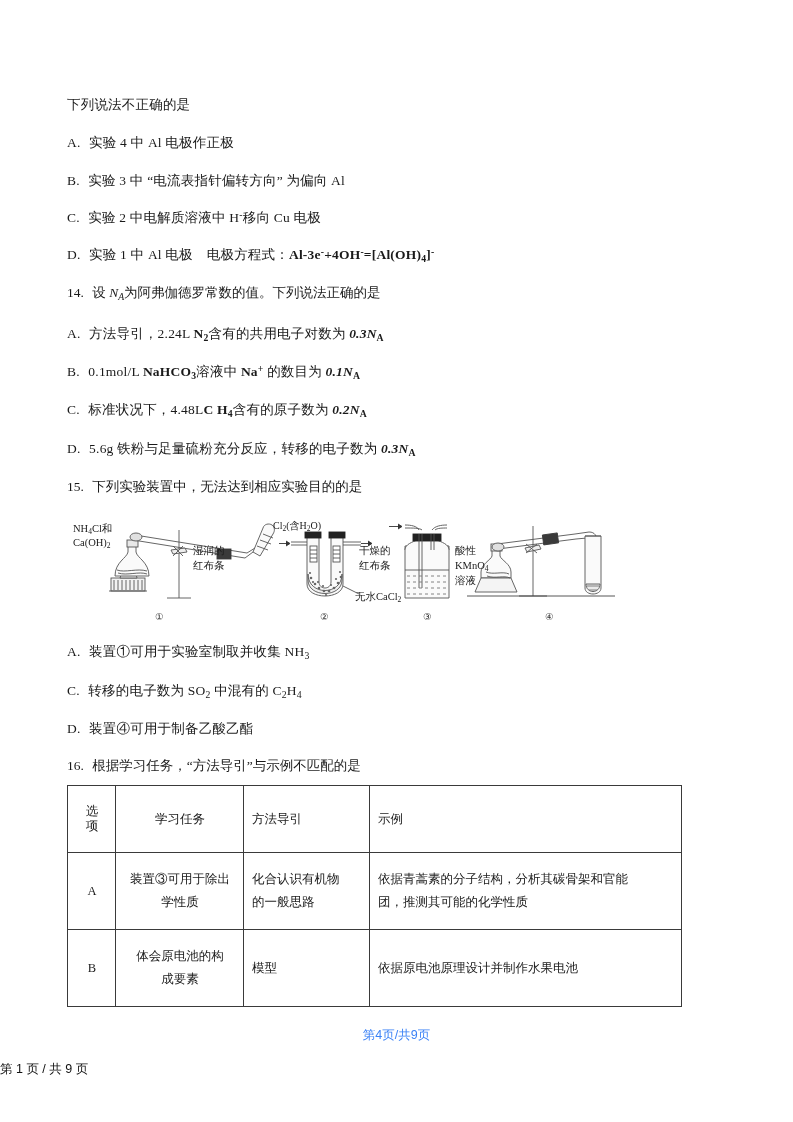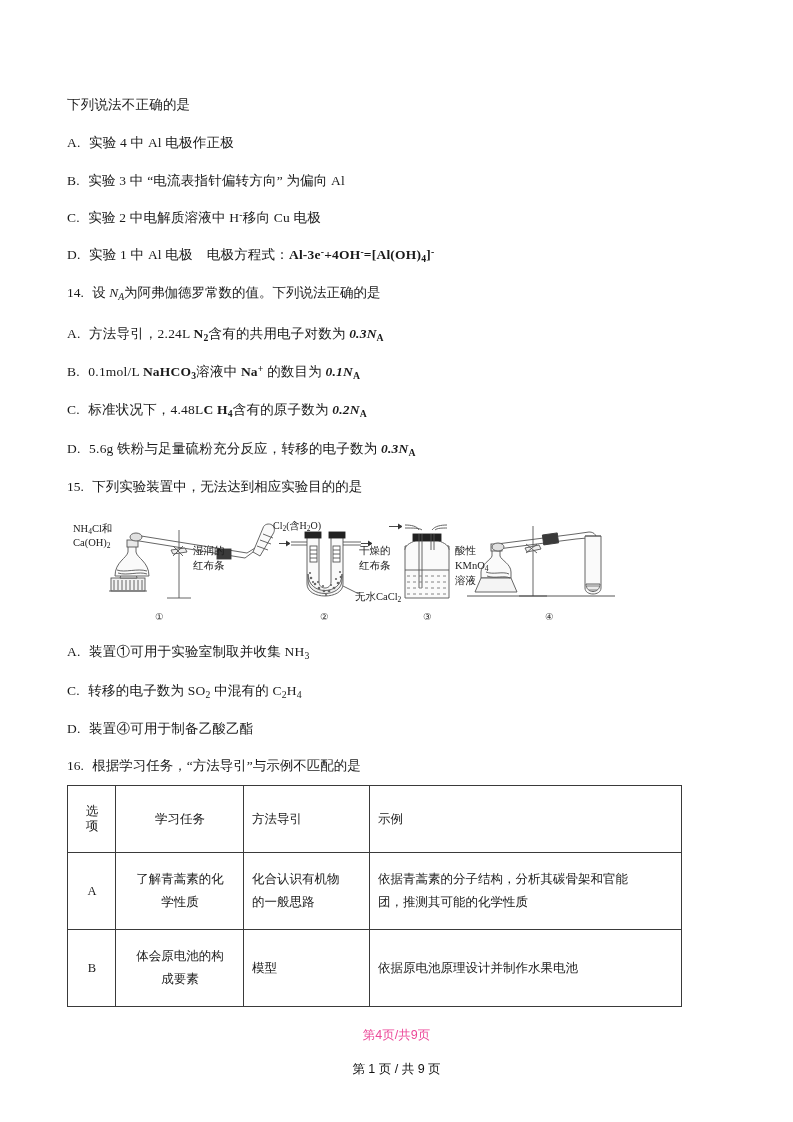--- a/index.html
+++ b/index.html
@@ -100,27 +100,27 @@
   tr.row-b td { height: 62px; }
 
   
   .footer1 {
     position: absolute;
     left: 0; top: 1020px;
     width: 793px;
     text-align: center;
     font-size: 12.5px;
     font-family: "Liberation Sans", sans-serif;
-    color: #ec4899;
+    color: #3b82f6;
   }
   .footer2 {
     position: absolute;
     left: 0; top: 1054px;
     width: 793px;
-    text-align: center;
+    text-align: left;
     font-size: 12.5px;
     font-family: "Liberation Sans", sans-serif;
     color: #111;
   }
   .fig-label { font-size: 9.5px; font-family: "Liberation Serif", serif; }
 </style>
 </head>
 <body>
 
 <div class="page">
@@ -388,21 +388,21 @@
             <div>选</div>
             <div>项</div>
           </td>
           <td class="c-task hdr">学习任务</td>
           <td class="c-guide hdr">方法导引</td>
           <td class="c-ex hdr">示例</td>
         </tr>
         <tr class="row-a">
           <td class="c-opt">A</td>
           <td class="c-task">
-            <div>了解青蒿素的化</div>
+            <div>装置③可用于除出</div>
             <div>学性质</div>
           </td>
           <td class="c-guide">
             <div>化合认识有机物</div>
             <div>的一般思路</div>
           </td>
           <td class="c-ex">
             <div>依据青蒿素的分子结构，分析其碳骨架和官能</div>
             <div>团，推测其可能的化学性质</div>
           </td>

